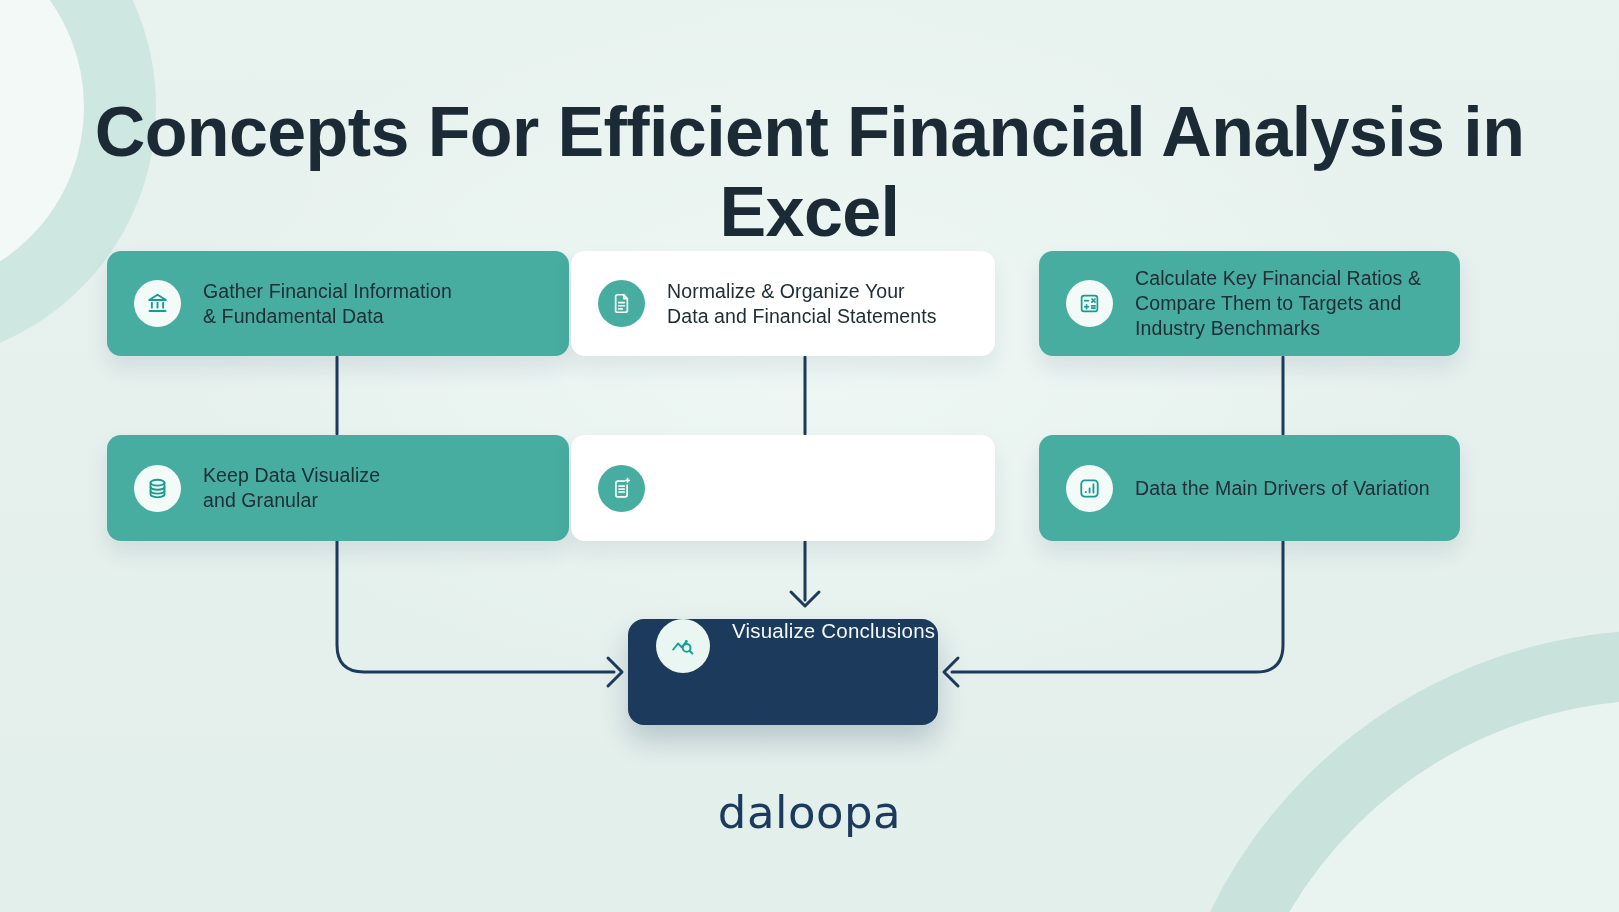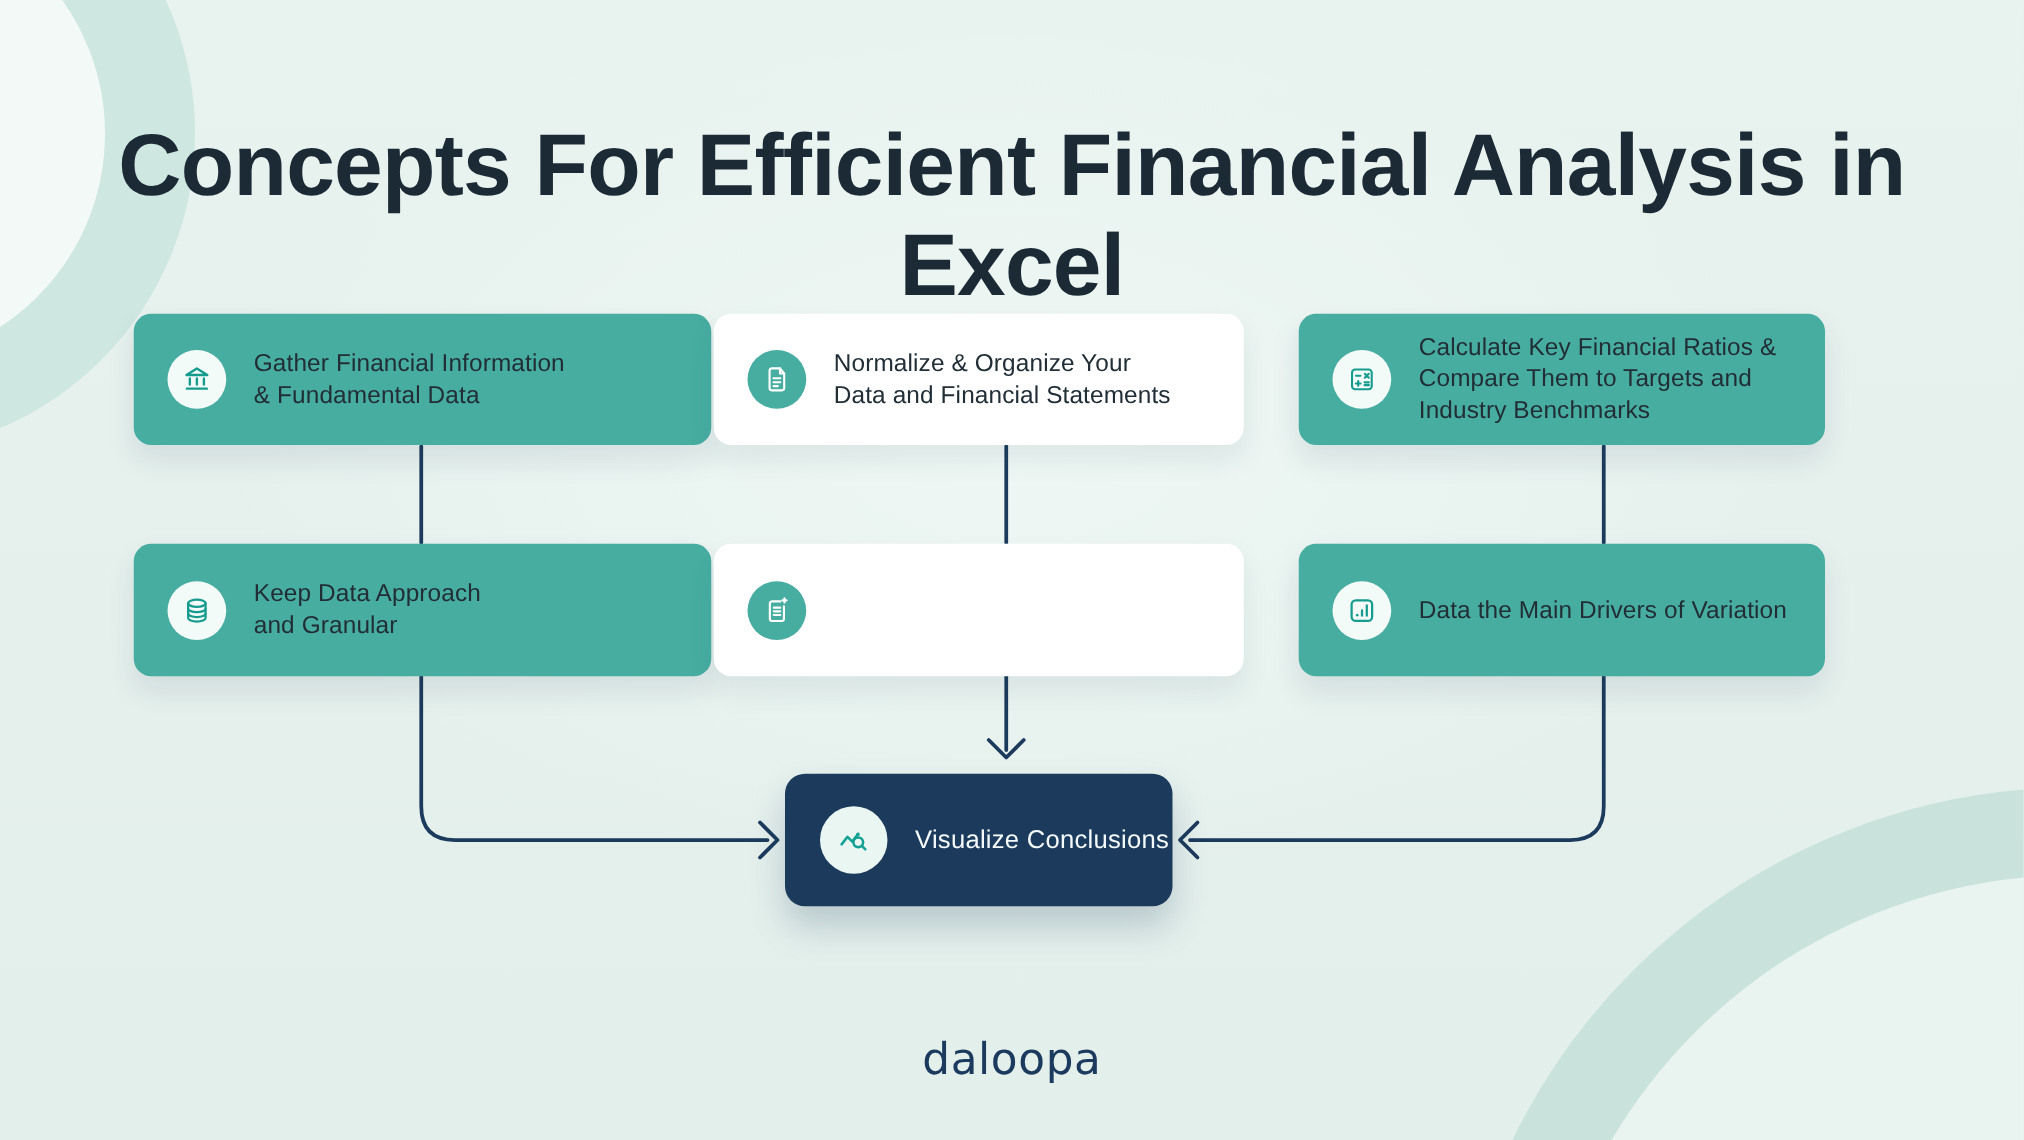--- a/index.html
+++ b/index.html
@@ -35,30 +35,30 @@
   .card.teal .icon-wrap{background:#F3FBF8;color:#169B8F;}
   .card.white .icon-wrap{background:#47ADA1;color:#FFFFFF;}
   .icon-wrap svg{width:27px;height:27px;display:block;}
   .card-text{
     font-size:19.5px;line-height:25px;color:#212E36;
     white-space:pre-line;letter-spacing:.1px;
   }
   
   .conclusion{
     position:absolute;left:628px;top:619px;width:310px;height:106px;
-    background:#1C3A5B;border-radius:16px;display:flex;align-items:center;
+    background:#1C3A5B;border-radius:16px;display:flex;align-items:flex-start;
     box-shadow:0 16px 28px rgba(28,58,91,.22);
   }
   .conclusion .icon-wrap{width:54px;height:54px;flex:0 0 54px;background:#EAF6F2;color:#14A195;margin:0 22px 0 28px;}
   .conclusion .icon-wrap svg{width:30px;height:30px;}
   .conclusion-text{color:#F4FAFC;font-size:20.5px;letter-spacing:.2px;}
   
   .logo{
-    position:absolute;top:828px;left:0;width:100%;text-align:center;
-    font-family:"DejaVu Sans",sans-serif;font-size:35px;color:#1B3A5E;letter-spacing:.5px;
+    position:absolute;top:786px;left:0;width:100%;text-align:center;
+    font-family:"DejaVu Sans",sans-serif;font-size:45px;color:#1B3A5E;letter-spacing:.5px;
   }
 </style>
 </head>
 <body>
 
 <div class="canvas">
 
   <div class="ring ring-tl"></div>
   <div class="ring ring-br"></div>
 
@@ -120,21 +120,21 @@
 
   <div class="card teal col1 row2">
     <span class="icon-wrap">
       <svg viewBox="0 0 24 24" stroke="currentColor" fill="none" stroke-width="1.6" stroke-linecap="round" stroke-linejoin="round">
         <ellipse cx="12" cy="6.8" rx="6.2" ry="2.6"></ellipse>
         <path d="M5.8 6.8 v10.4 c0 1.45 2.78 2.6 6.2 2.6 s6.2 -1.15 6.2 -2.6 V6.8"></path>
         <path d="M5.8 10.6 c0 1.4 2.78 2.5 6.2 2.5 s6.2 -1.1 6.2 -2.5"></path>
         <path d="M5.8 14.1 c0 1.4 2.78 2.5 6.2 2.5 s6.2 -1.1 6.2 -2.5"></path>
       </svg>
     </span>
-    <span class="card-text">Keep Data Approach
+    <span class="card-text">Keep Data Visualize
 and Granular</span>
   </div>
 
   <div class="card white col2 row2">
     <span class="icon-wrap">
       <svg viewBox="0 0 24 24" stroke="currentColor" fill="none" stroke-width="1.5" stroke-linecap="round" stroke-linejoin="round">
         <path d="M14.6 5.4 H8.6 c-.9 0 -1.6 .7 -1.6 1.6 v10.8 c0 .9 .7 1.6 1.6 1.6 h6.8 c.9 0 1.6 -.7 1.6 -1.6 V9"></path>
         <path d="M17.4 3.2 v3 M15.9 4.7 h3"></path>
         <path d="M9.8 9.9 h4.6 M9.8 12.5 h4.6 M9.8 15.1 h4.6"></path>
       </svg>

